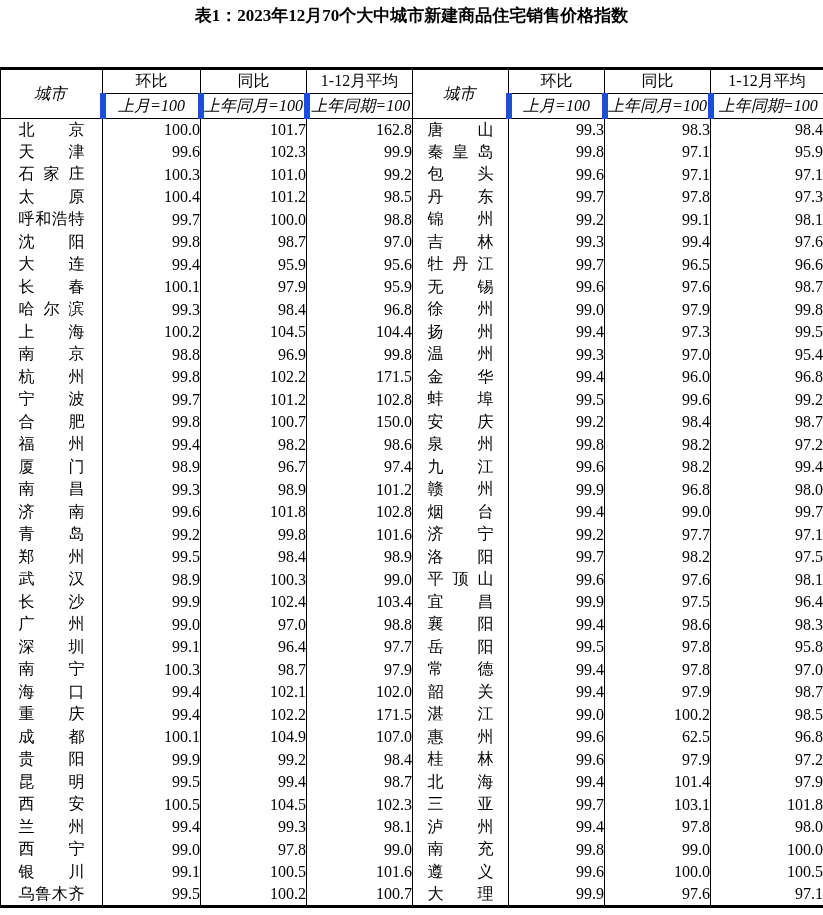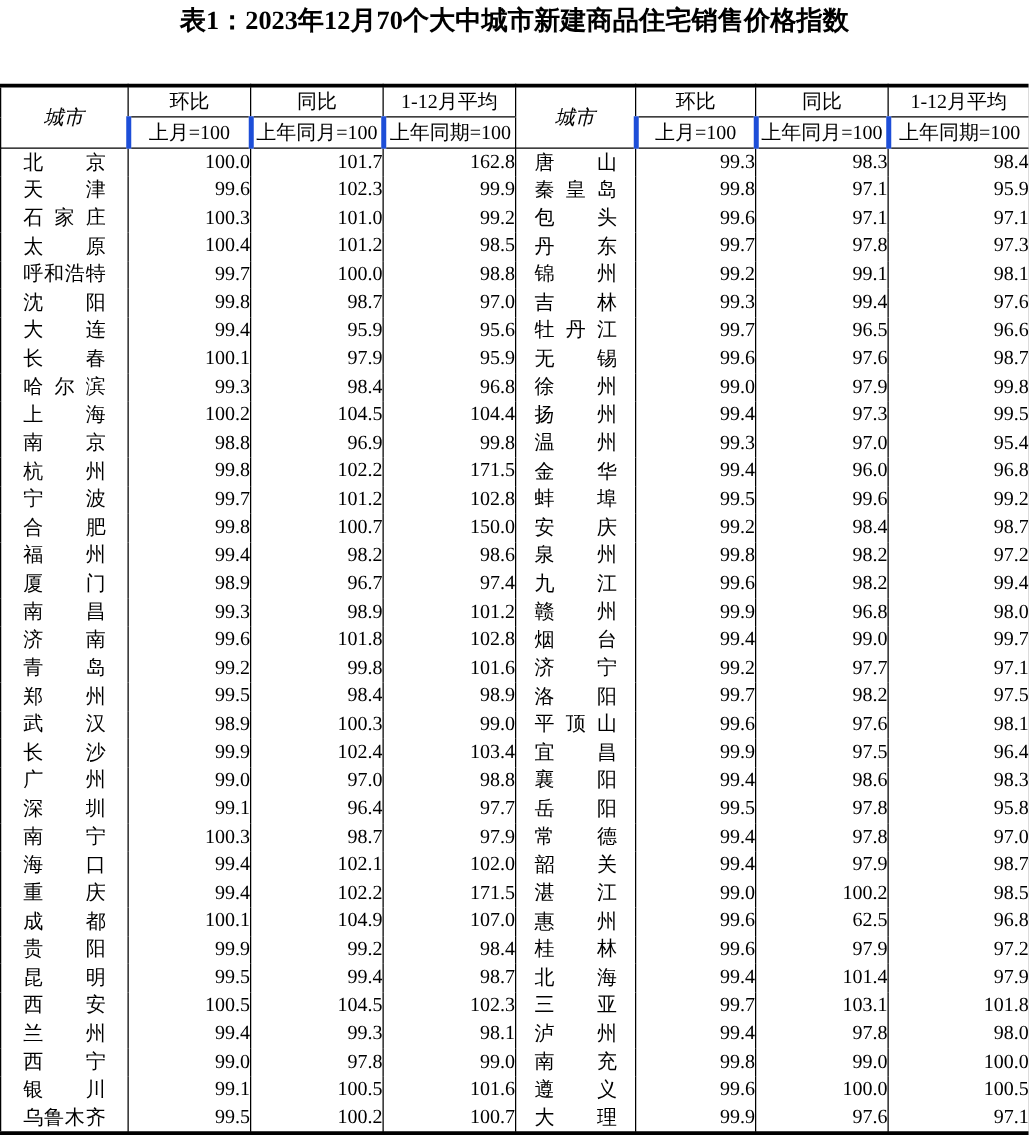--- a/index.html
+++ b/index.html
@@ -10,21 +10,21 @@
     height: 915px;
     background: #ffffff;
     color: #000000;
     font-family: "Liberation Serif", "DejaVu Serif", serif;
     overflow: hidden;
   }
   .title {
     margin: 0;
     padding-top: 4px;
     text-align: center;
-    font-size: 21px;
+    font-size: 17px;
     line-height: 24px;
     font-weight: bold;
     color: #000000;
   }
   table.idx {
     width: 823px;
     margin-top: 39px;
     border-collapse: collapse;
     table-layout: fixed;
     border: 1px solid #000000;
@@ -40,23 +40,24 @@
     vertical-align: middle;
     overflow: hidden;
   }
   thead tr { height: 25px; }
   tbody tr { height: 22.5px; }
   th.grp {
     border-left: 1px solid #000000;
     border-bottom: 1px solid #000000;
   }
   th.sub {
-    border-left: 4px solid #1d4ed8;
+    border-left: 6px solid #1d4ed8;
     border-bottom: 1px solid #000000;
     text-align: center;
+    font-style: italic;
   }
   th.city-h {
     border-left: 1px solid #000000;
     border-bottom: 1px solid #000000;
     text-align: center;
     font-style: italic;
   }
   td.city {
     border-left: 1px solid #000000;
     text-align: center;

